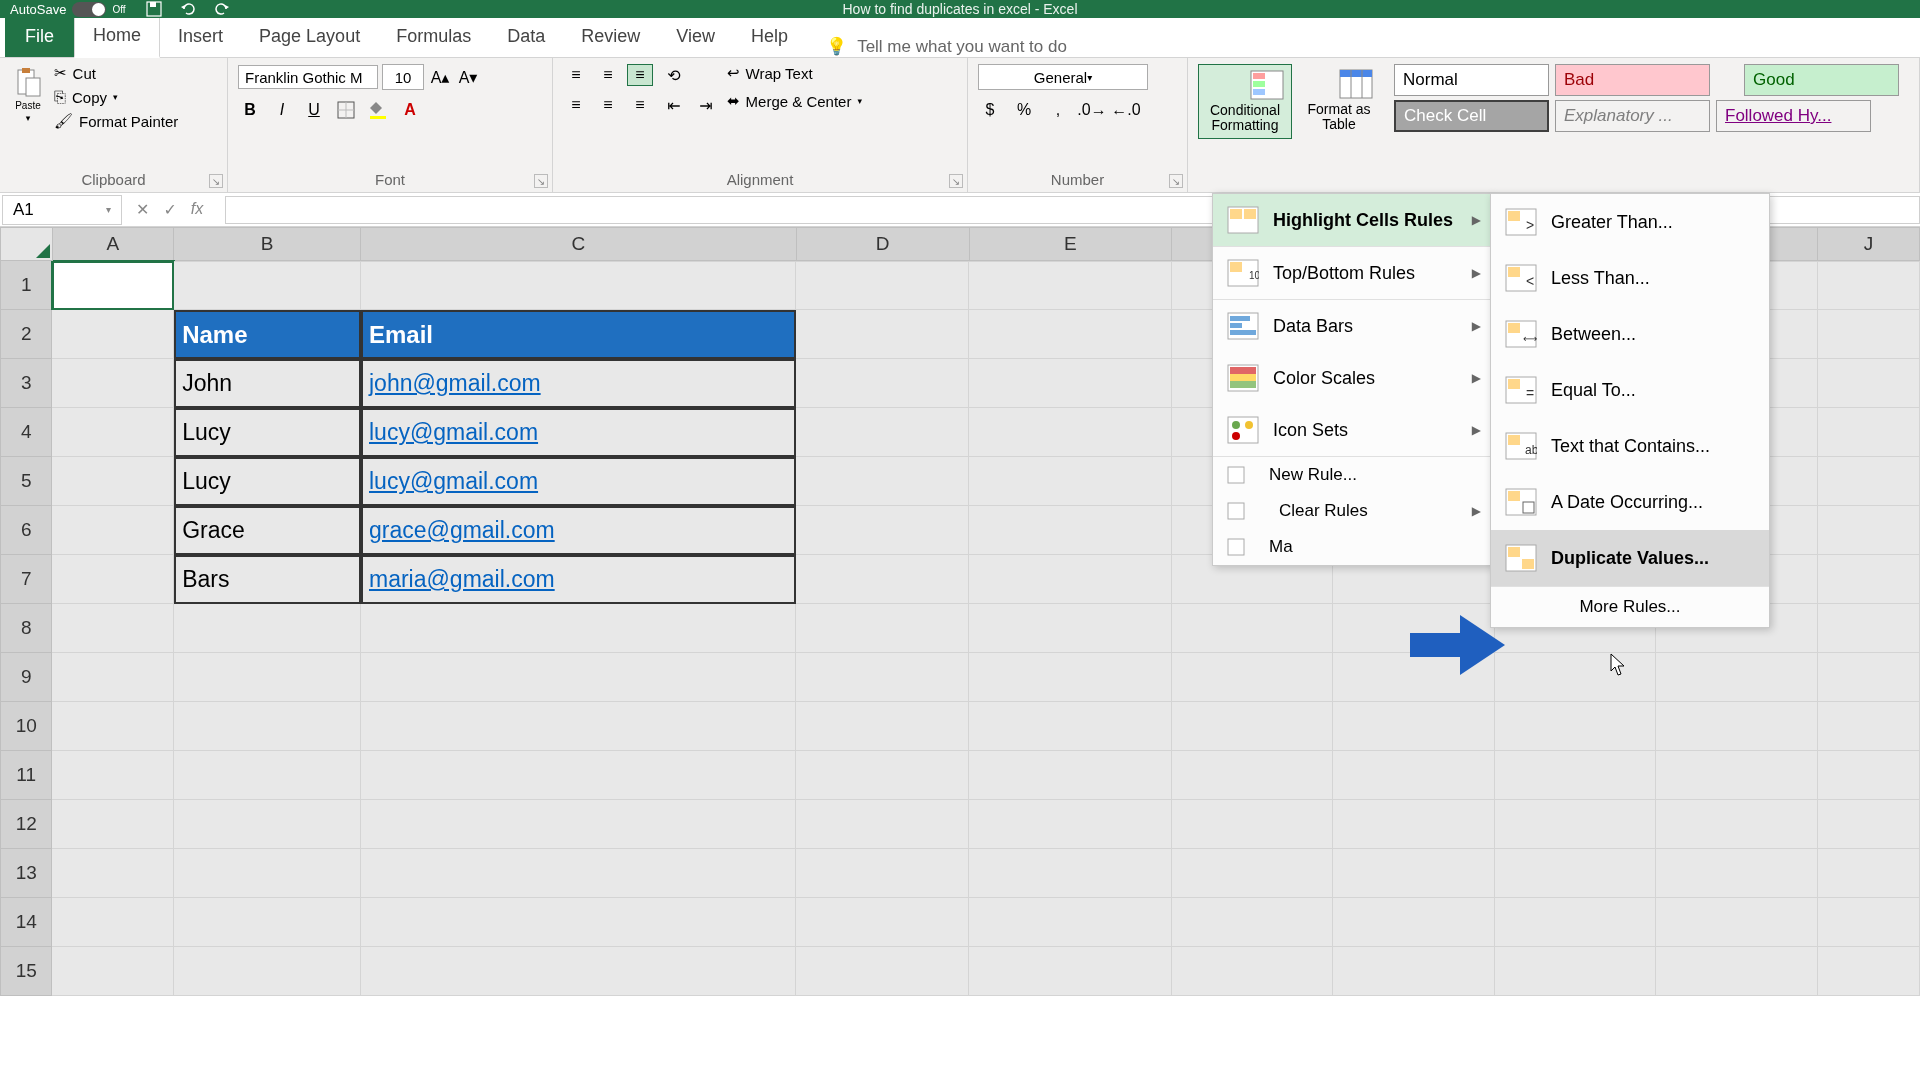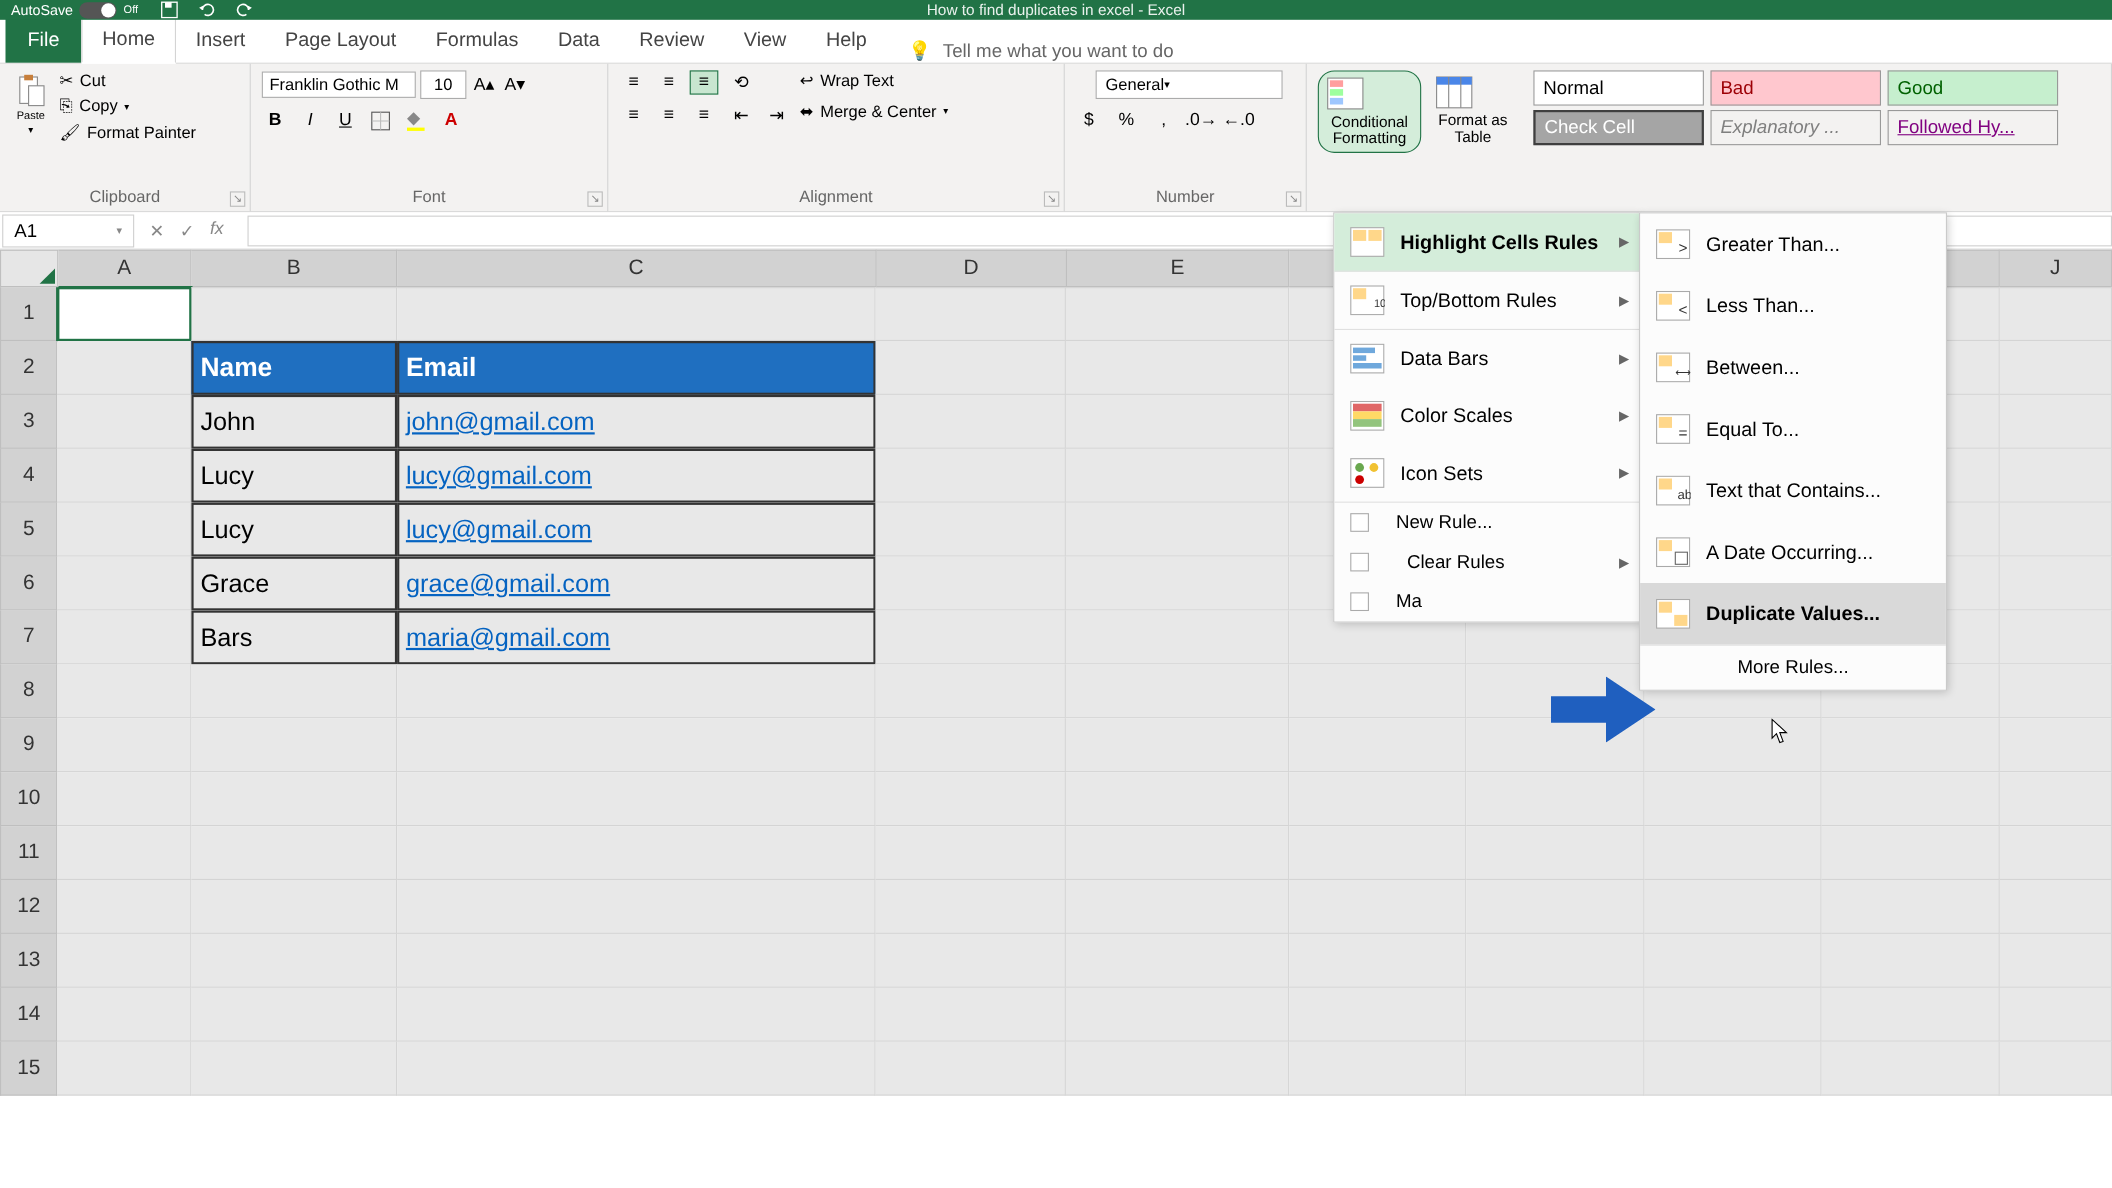--- a/index.html
+++ b/index.html
@@ -44,33 +44,33 @@
 
 .align-col { display: flex; flex-direction: column; gap: 8px; }
 .align-row { display: flex; gap: 6px; }
 .align-btn { width: 26px; height: 22px; display: flex; align-items: center; justify-content: center; cursor: pointer; }
 .align-btn.active { background: #c8e6d0; border: 1px solid #217346; }
 .wrap-merge { display: flex; flex-direction: column; gap: 10px; font-size: 15px; }
 .wm-item { display: flex; align-items: center; gap: 6px; cursor: pointer; }
 
 
 .num-col { display: flex; flex-direction: column; gap: 8px; }
-.num-format { width: 170px; height: 26px; border: 1px solid #ababab; background: #fff; padding: 2px 8px; font-size: 15px; display: flex; align-items: center; justify-content: flex-start; margin-left: 18px; }
+.num-format { width: 170px; height: 26px; border: 1px solid #ababab; background: #fff; padding: 2px 8px; font-size: 15px; display: flex; align-items: center; justify-content: center; }
 .num-row { display: flex; gap: 10px; }
 
 
 .styles-btns { display: flex; gap: 6px; }
-.style-big { display: flex; flex-direction: column; align-items: flex-start; gap: 2px; padding: 4px 6px; font-size: 14px; cursor: pointer; border-radius: 15px; }
+.style-big { display: flex; flex-direction: column; align-items: flex-end; gap: 2px; padding: 4px 6px; font-size: 14px; cursor: pointer; }
 .style-big.hover { background: #d4edda; border: 1px solid #217346; }
 .style-icon { width: 36px; height: 32px; }
 .cell-styles { display: flex; flex-direction: column; gap: 4px; margin-left: 6px; }
 .style-swatch { width: 155px; height: 32px; border: 1px solid #999; padding: 4px 8px; font-size: 17px; display: flex; align-items: center; cursor: pointer; }
 .swatch-normal { background: #fff; }
 .swatch-bad { background: #ffc7ce; color: #9c0006; }
-.swatch-good { background: #c6efce; color: #006100; }
+.swatch-good { background: #c6efce; color: #006100; margin-left: 28px; }
 .swatch-check { background: #a5a5a5; color: #fff; border: 2px solid #3f3f3f; }
 .swatch-explain { font-style: italic; color: #7f7f7f; }
 .swatch-link { color: #800080; text-decoration: underline; }
 .style-row { display: flex; gap: 6px; }
 
 
 .formula-bar { height: 34px; display: flex; align-items: center; border-bottom: 1px solid #d4d4d4; background: #fff; }
 .name-box { width: 120px; height: 30px; border: 1px solid #cfcfcf; padding: 2px 10px; font-size: 17px; display: flex; align-items: center; justify-content: space-between; margin-left: 2px; }
 .fx-btns { display: flex; gap: 14px; margin: 0 14px; color: #888; }
 .fx-label { font-style: italic; margin-right: 8px; }

